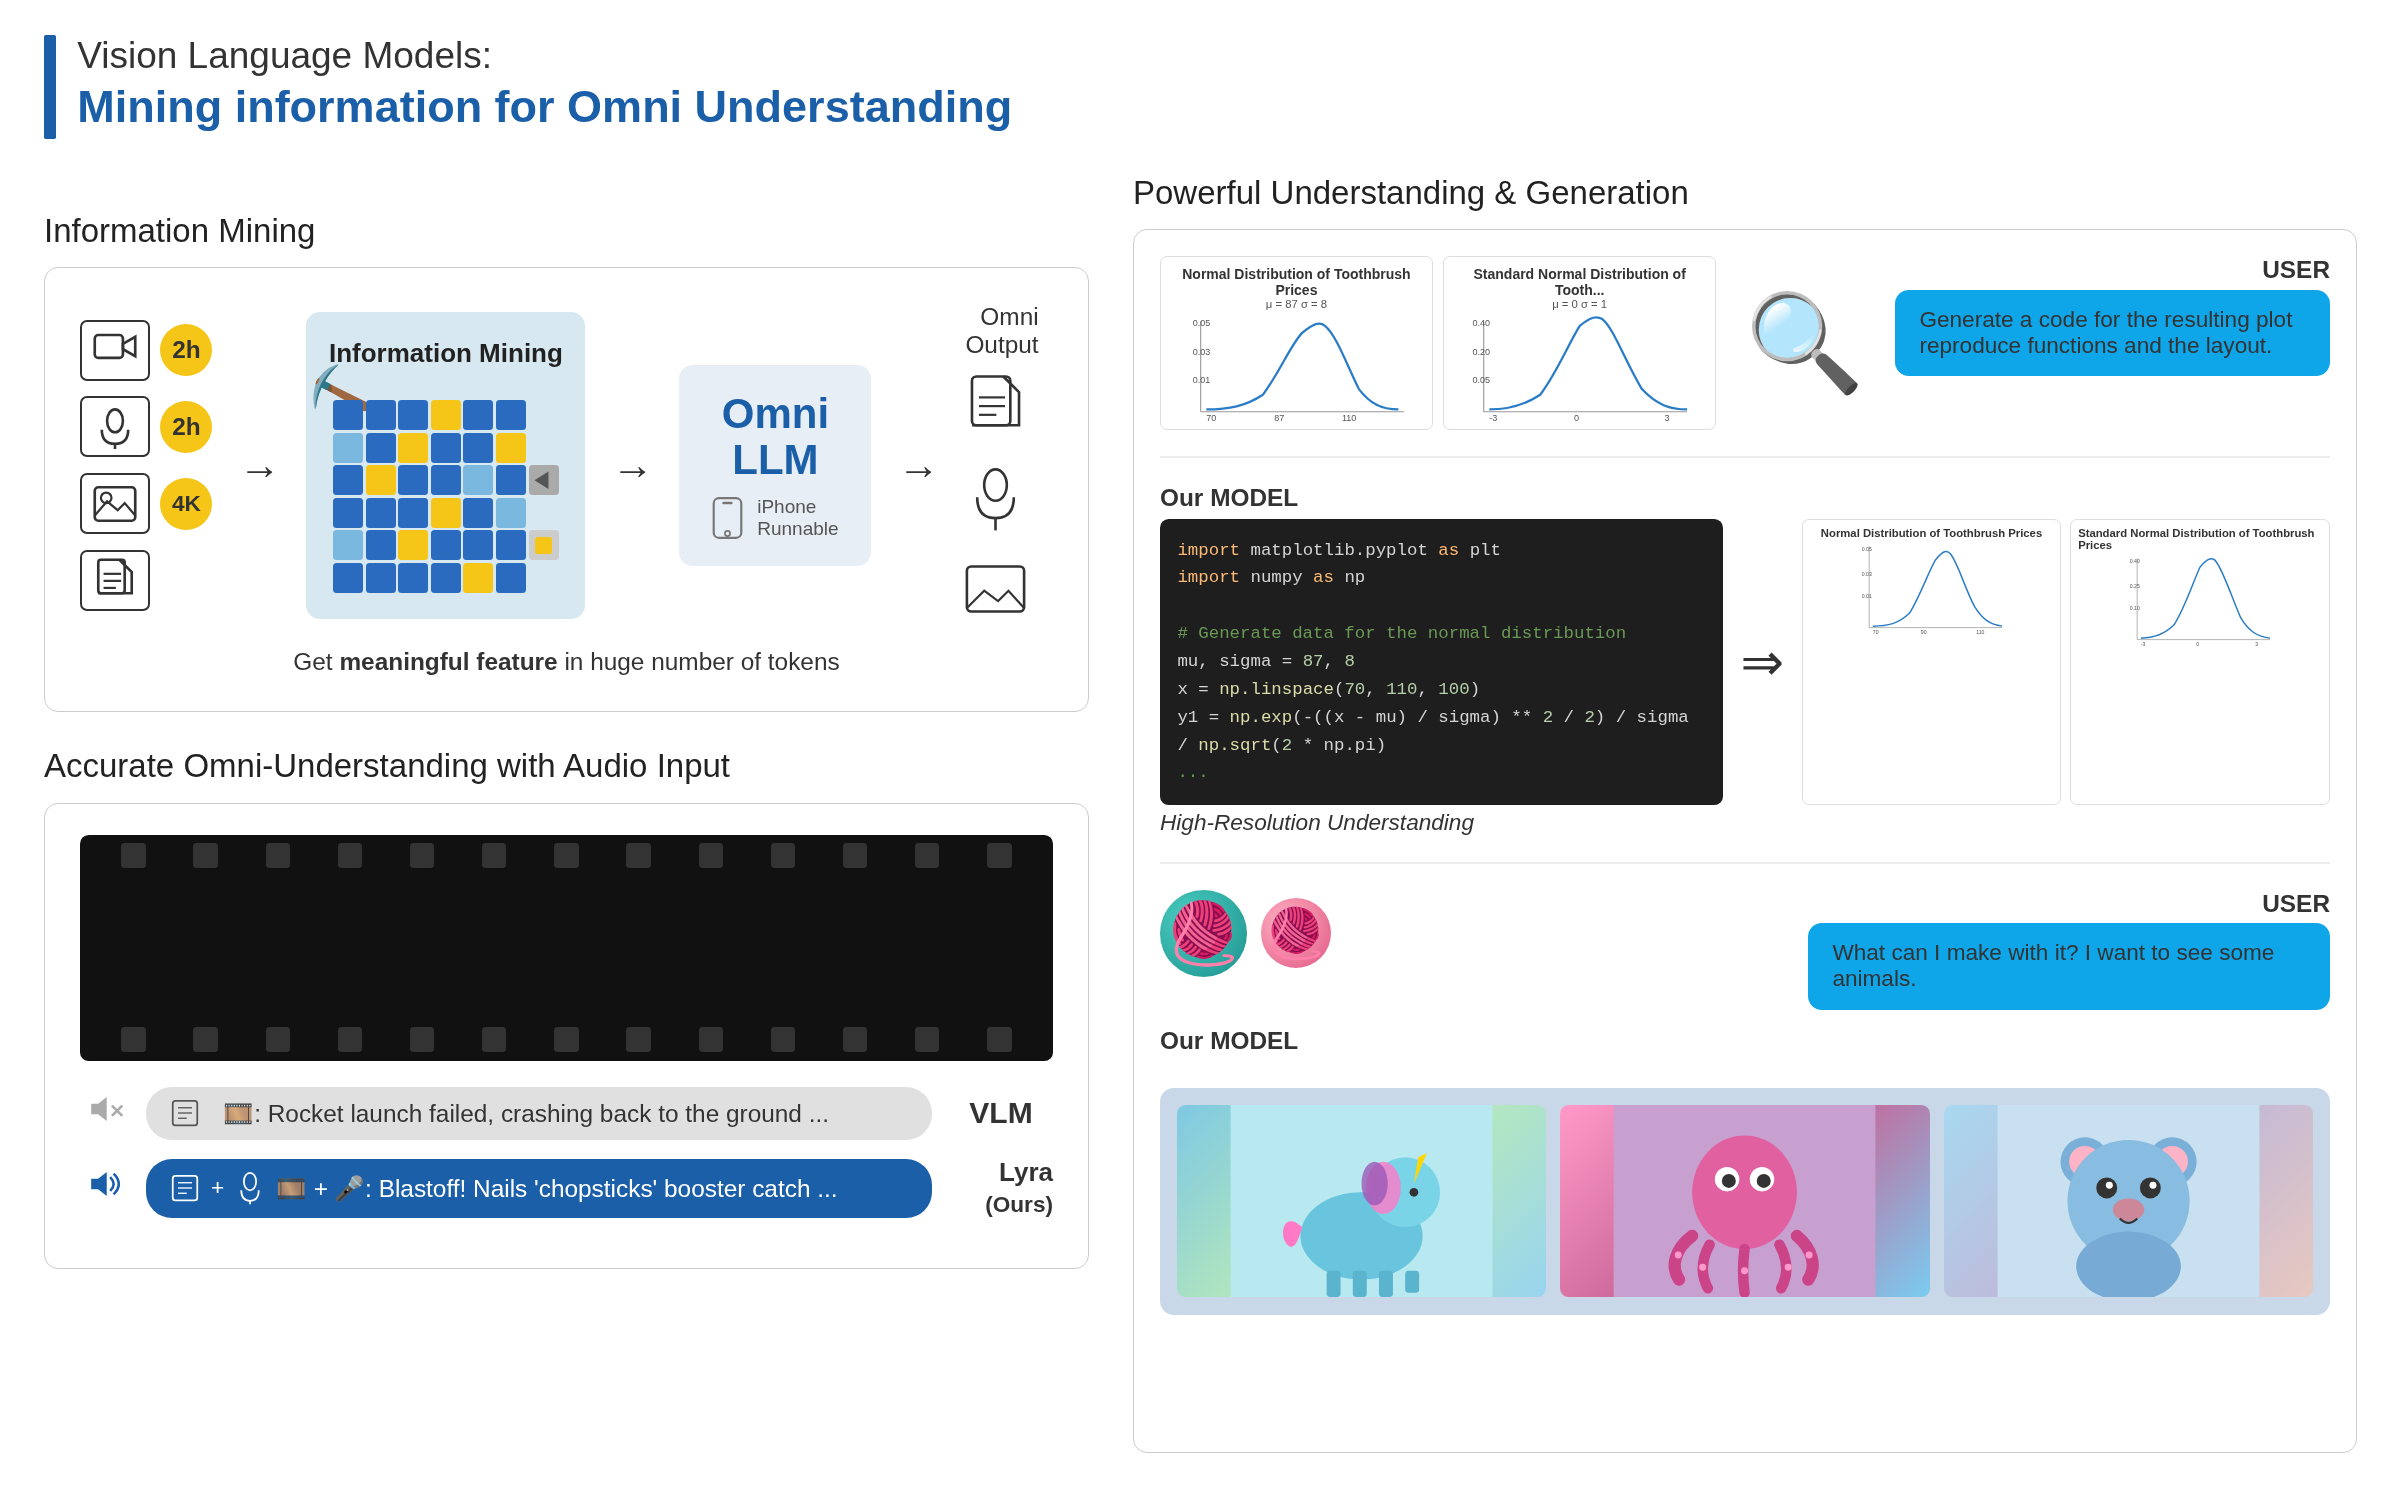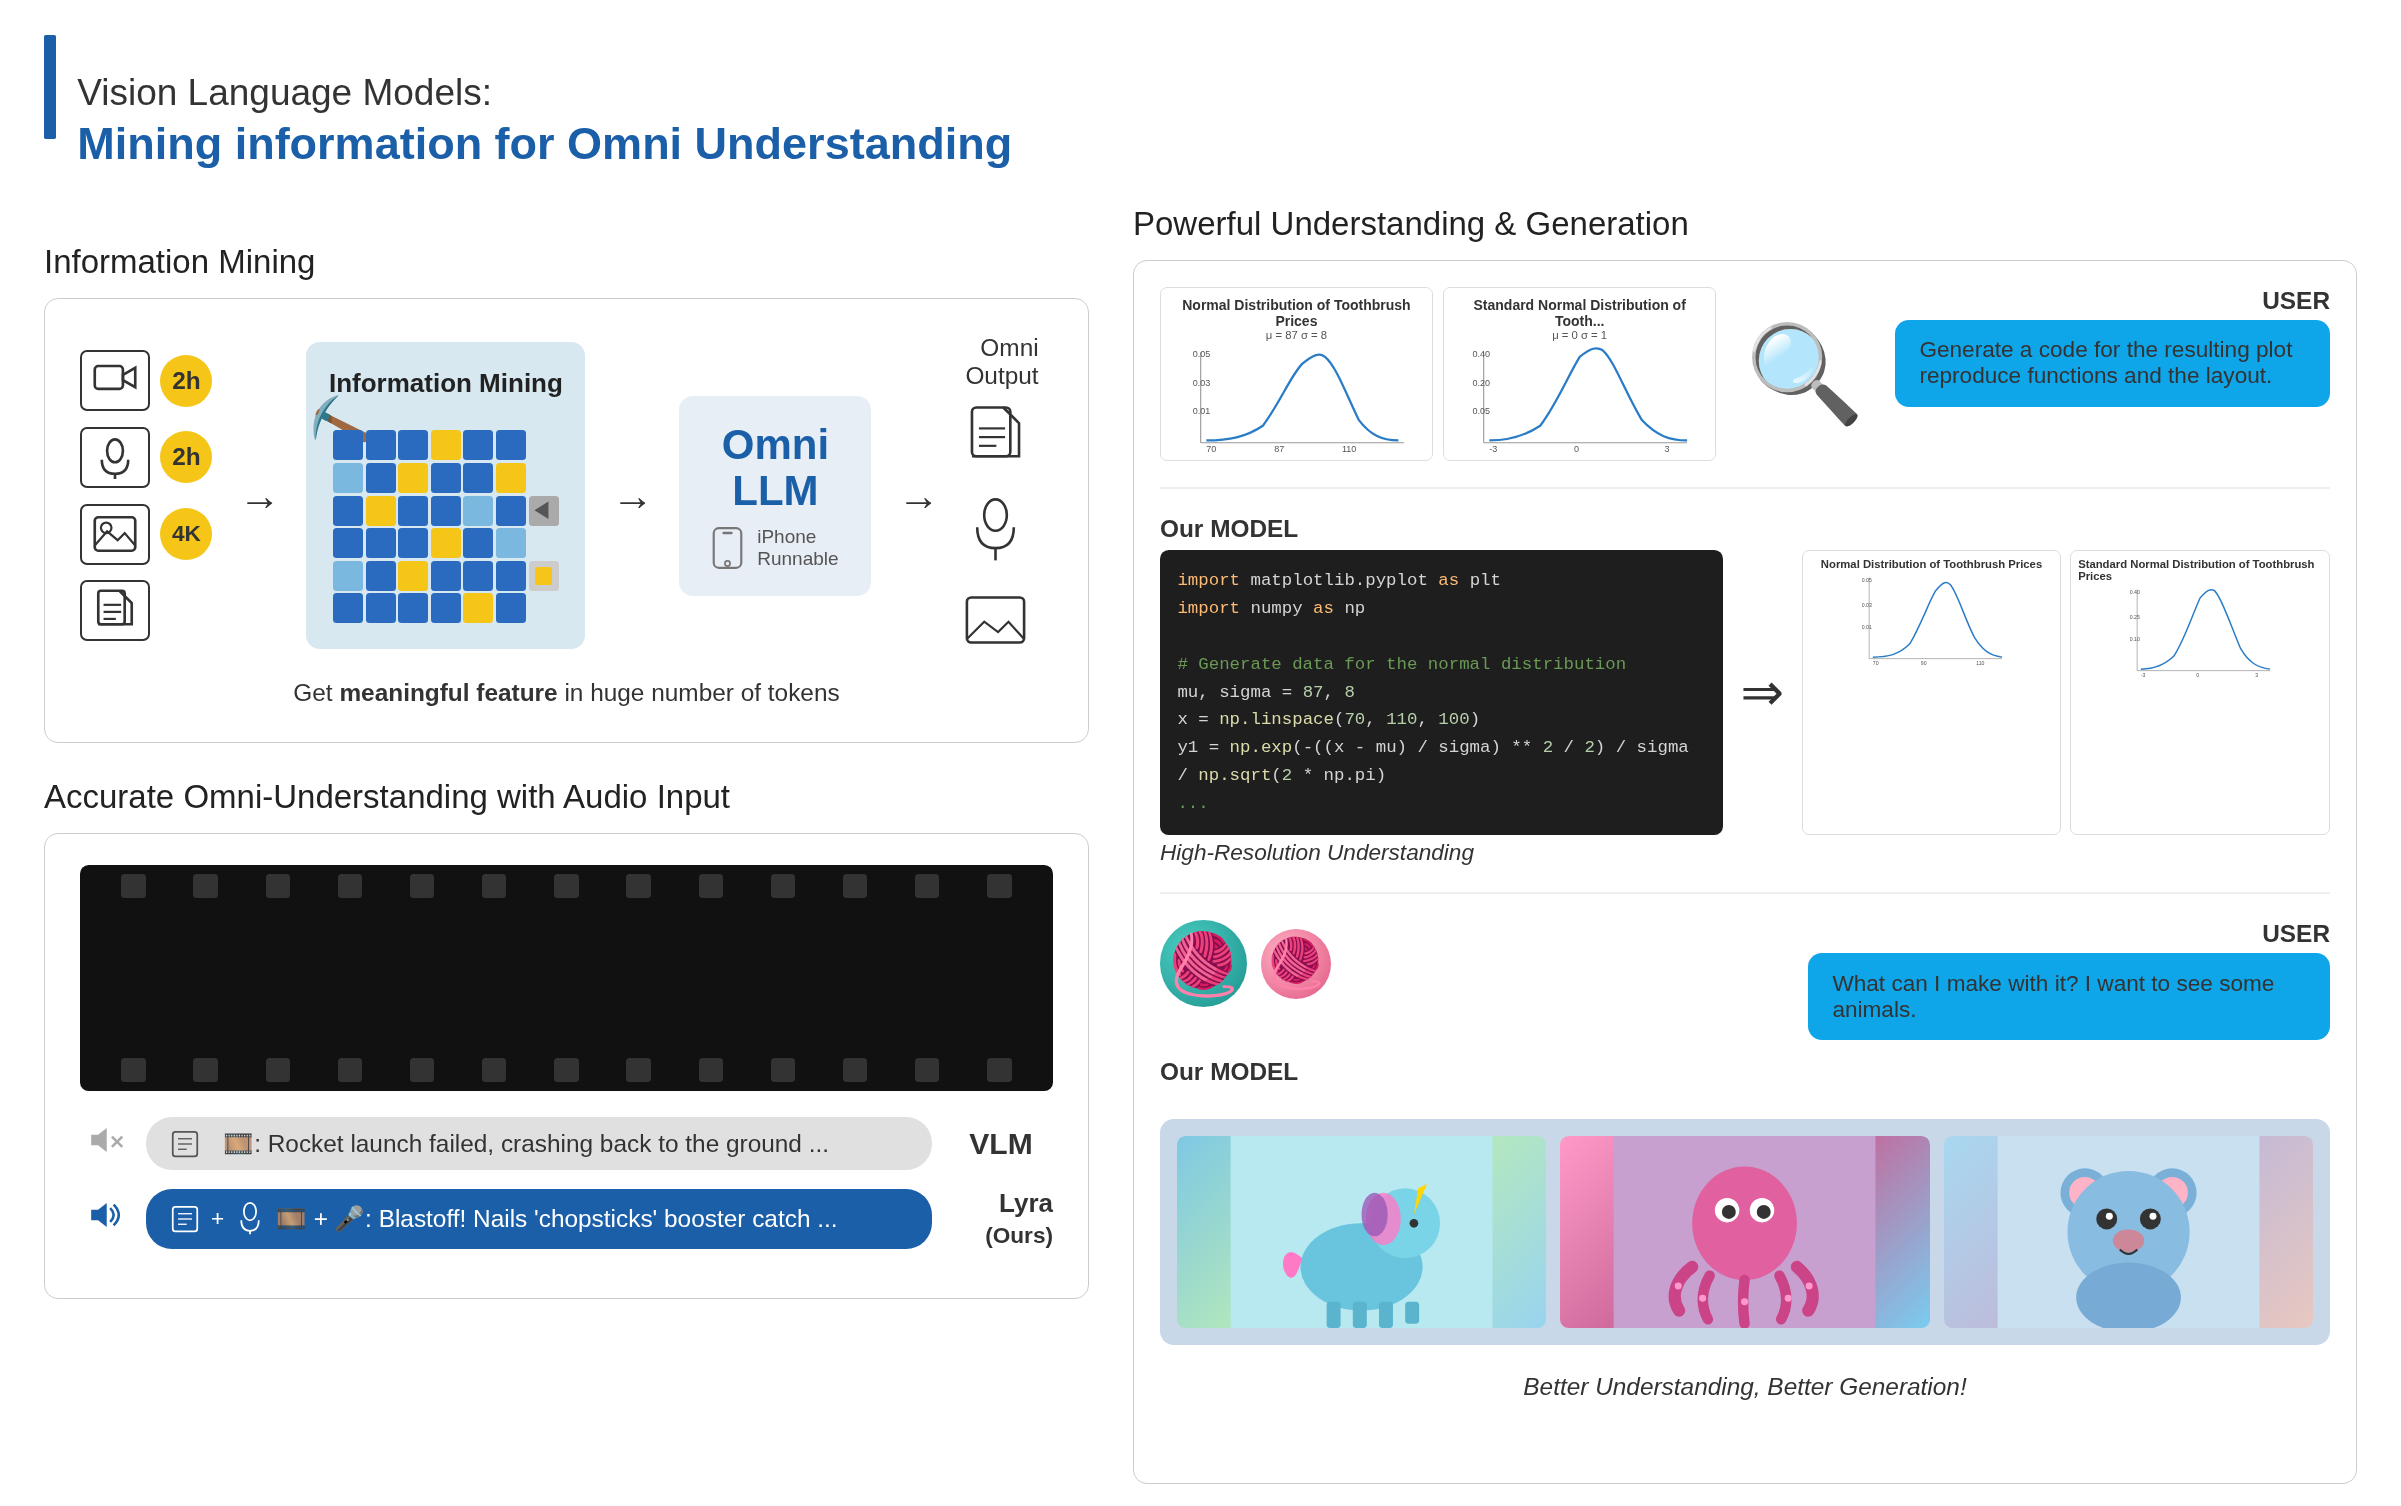--- a/index.html
+++ b/index.html
@@ -22,21 +22,20 @@
     .header-bar {
       width: 12.2px;
       background: #1a5fa8;
       min-height: 104px;
       margin-right: 21px;
       border-radius: 1.7px;
     }
     .header-text {
       display: flex;
       flex-direction: column;
-      margin-top: 37px;
     }
     .header-subtitle {
       font-size: 37px;
       font-weight: normal;
       color: #333;
       margin-bottom: 3.5px;
     }
     .header-title {
       font-size: 45px;
       font-weight: bold;
@@ -1005,19 +1004,18 @@
 
             <ellipse cx="150" cy="120" rx="18" ry="13" fill="#cc8899"></ellipse>
 
             <path d="M140,130 Q150,140 160,130" fill="none" stroke="#333" stroke-width="2.5"></path>
 
             <ellipse cx="150" cy="185" rx="60" ry="40" fill="#77aad4"></ellipse>
           </svg>
         </div>
       </div>
 
-      <div class="bottom-italic">Better Understanding, Better Generation!</div>
 
     </div>
   </div>
 
 </div>
 
 
 </body></html>

